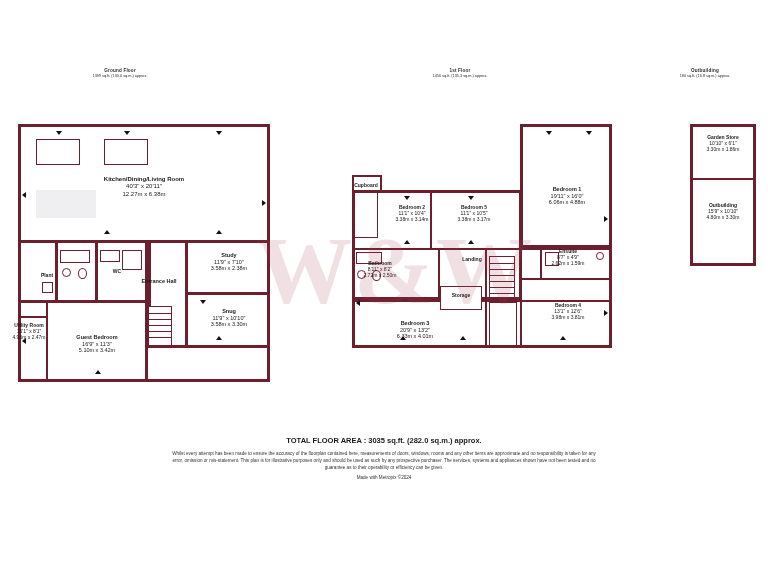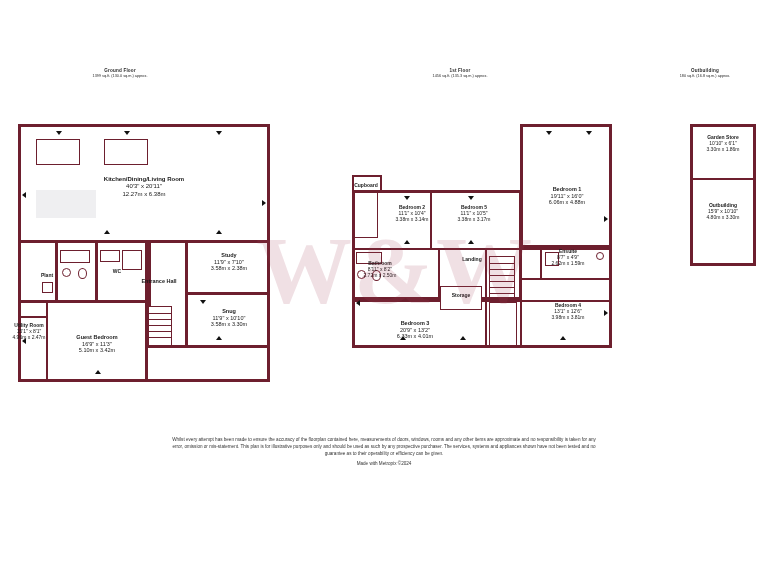--- a/index.html
+++ b/index.html
@@ -258,17 +258,18 @@
   </div>
   <div class="lbl f5" style="left:694px;top:202px;width:58px;">
     <div class="t">Outbuilding</div>
     <div>15'9" x 10'10"</div>
     <div>4.80m x 3.30m</div>
   </div>
 
   <div class="wm">W&amp;W</div>
 
   <div class="footer">
+    <div class="total">TOTAL FLOOR AREA : 3035 sq.ft. (282.0 sq.m.) approx.</div>
     <div class="disc">Whilst every attempt has been made to ensure the accuracy of the floorplan contained here, measurements of doors, windows, rooms and any other items are approximate and no responsibility is taken for any error, omission or mis-statement. This plan is for illustrative purposes only and should be used as such by any prospective purchaser. The services, systems and appliances shown have not been tested and no guarantee as to their operability or efficiency can be given.</div>
     <div class="disc" style="margin-top:3px;">Made with Metropix ©2024</div>
   </div>
 
 </div>
 
 </body></html>

